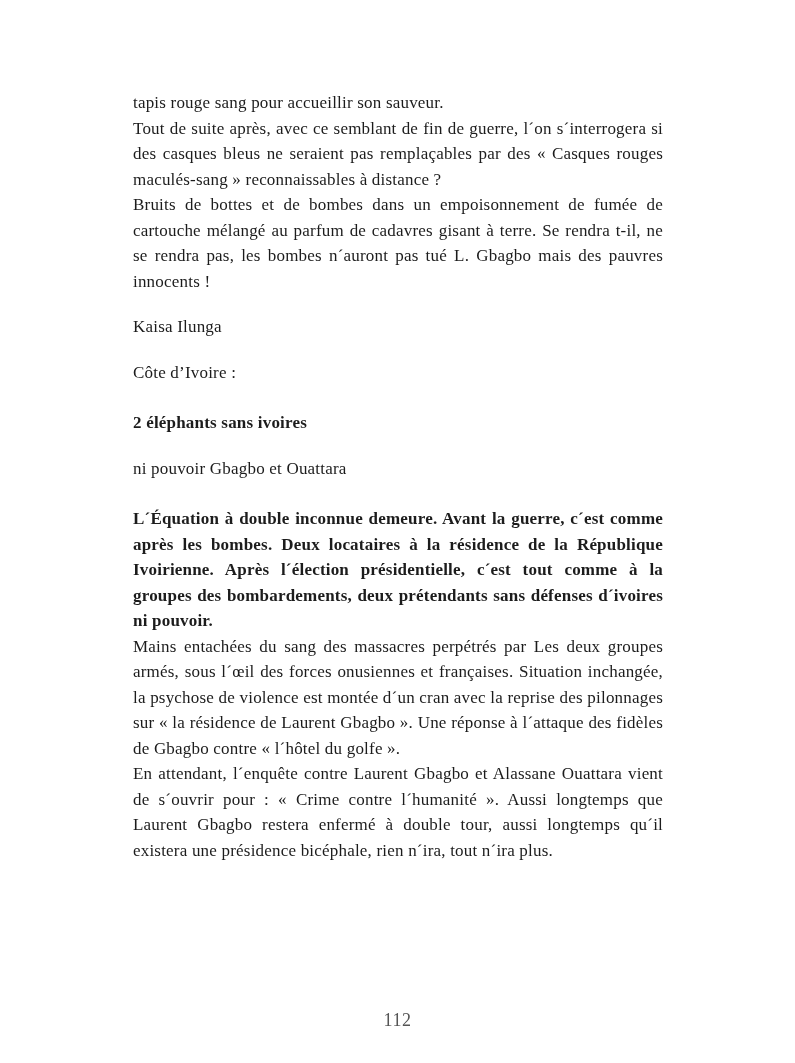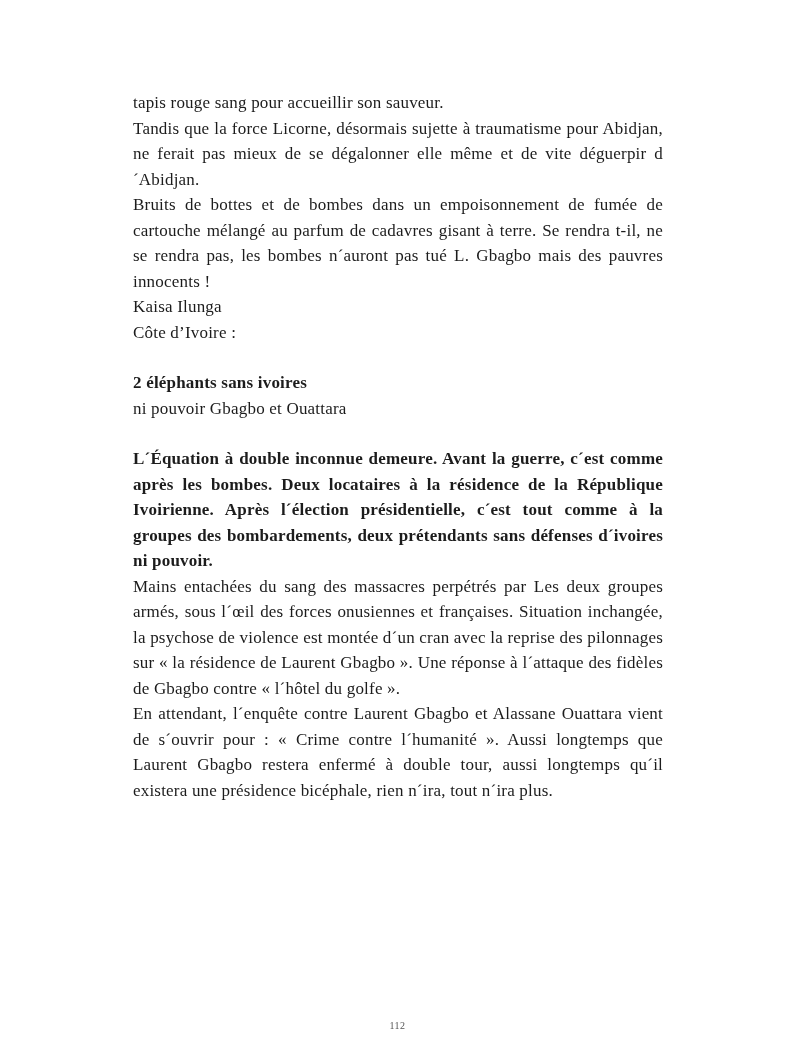--- a/index.html
+++ b/index.html
@@ -32,43 +32,44 @@
   .content p {
     margin: 0;
     padding: 0;
   }
   p.justified {
     text-align: justify;
     text-justify: inter-word;
   }
   p.line {
     text-align: left;
+    margin-top: 20px;
   }
   p.gap-before {
     margin-top: 25px;
     font-weight: bold;
   }
   .page-number {
     position: absolute;
     left: 0;
     width: 795px;
     bottom: 32px;
     text-align: center;
-    font-size: 10px;
+    font-size: 18px;
     color: #555555;
     letter-spacing: 0.5px;
   }
 </style>
 </head>
 <body>
 
 <div class="page">
   <div class="content">
     <p class="justified">tapis rouge sang pour accueillir son sauveur.</p>
-    <p class="justified">Tandis que la force Licorne, désormais sujette à traumatisme pour Abidjan, ne ferait pas mieux de se dégalonner elle même et de vite déguerpir d´Abidjan.</p>
+    <p class="justified">Tout de suite après, avec ce semblant de fin de guerre, l´on s´interrogera si des casques bleus ne seraient pas remplaçables par des « Casques rouges maculés-sang » reconnaissables à distance ?</p>
     <p class="justified">Bruits de bottes et de bombes dans un empoisonnement de fumée de cartouche mélangé au parfum de cadavres gisant à terre. Se rendra t-il, ne se rendra pas, les bombes n´auront pas tué L. Gbagbo mais des pauvres innocents !</p>
     <p class="line">Kaisa Ilunga</p>
     <p class="line">Côte d’Ivoire :</p>
     <p class="line gap-before">2 éléphants sans ivoires</p>
     <p class="line">ni pouvoir Gbagbo et Ouattara</p>
     <p class="justified gap-before">L´Équation à double inconnue demeure. Avant la guerre, c´est comme après les bombes. Deux locataires à la résidence de la République Ivoirienne. Après l´élection présidentielle, c´est tout comme à la groupes des bombardements, deux prétendants sans défenses d´ivoires ni pouvoir.</p>
     <p class="justified">Mains entachées du sang des massacres perpétrés par Les deux groupes armés, sous l´œil des forces onusiennes et françaises. Situation inchangée, la psychose de violence est montée d´un cran avec la reprise des pilonnages sur « la résidence de Laurent Gbagbo ». Une réponse à l´attaque des fidèles de Gbagbo contre « l´hôtel du golfe ».</p>
     <p class="justified">En attendant, l´enquête contre Laurent Gbagbo et Alassane Ouattara vient de s´ouvrir pour : « Crime contre l´humanité ». Aussi longtemps que Laurent Gbagbo restera enfermé à double tour, aussi longtemps qu´il existera une présidence bicéphale, rien n´ira, tout n´ira plus.</p>
   </div>
   <div class="page-number">112</div>

